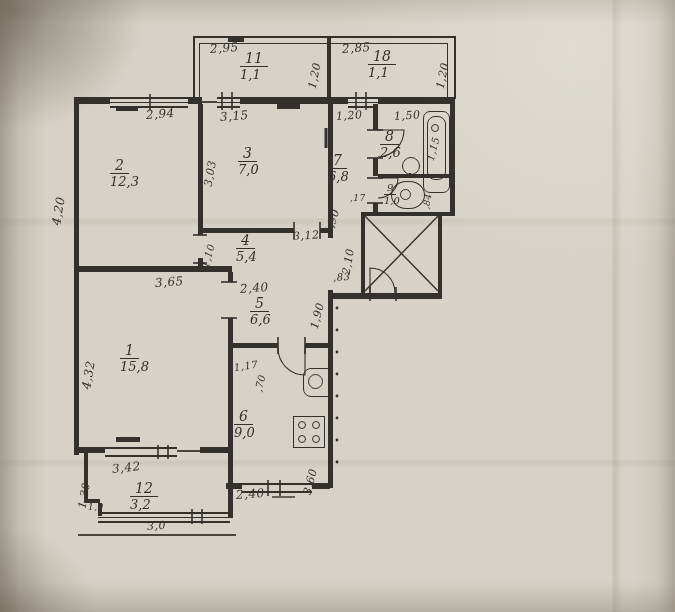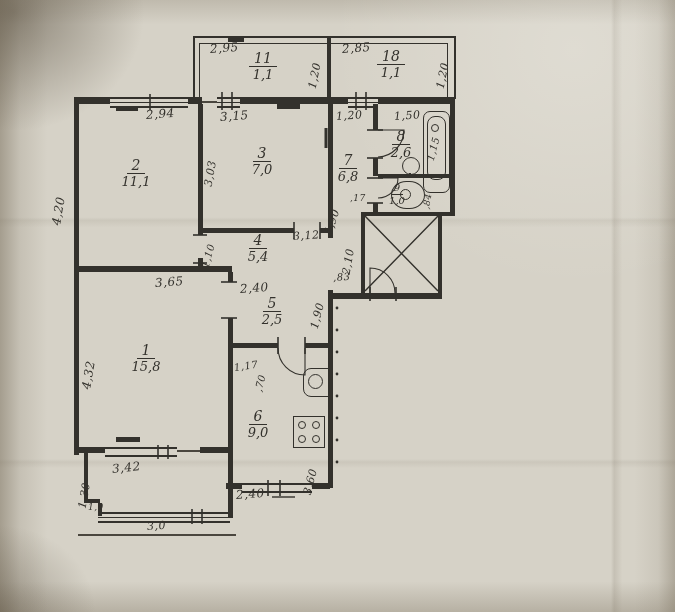--- a/index.html
+++ b/index.html
@@ -22,21 +22,21 @@
   .wall{position:absolute;background:#33312c;}
   .thinline{position:absolute;background:#4a463e;}
   .win{position:absolute;border-top:2px solid #33312c;border-bottom:2px solid #33312c;
        background:linear-gradient(180deg, rgba(0,0,0,0) 42%, #33312c 42%, #33312c 58%, rgba(0,0,0,0) 58%);}
   .balc-out{position:absolute;border:2.5px solid #33312c;border-bottom:none;}
   .balc-in{position:absolute;border:1.2px solid #33312c;border-bottom:none;}
   .fix{position:absolute;border:1.4px solid #33312c;background:transparent;}
   .round{border-radius:50%;}
   .dim{position:absolute;font-style:italic;white-space:nowrap;font-size:12px;
        transform-origin:left center;letter-spacing:0.5px;}
-  .room{position:absolute;text-align:center;font-style:italic;}
+  .room{position:absolute;font-style:italic;}
   .room .num{display:inline-block;border-bottom:1.3px solid #33312c;padding:0 5px;
              font-size:14px;line-height:1.15;}
   .room .area{display:block;font-size:13px;line-height:1.2;}
   .room.small .num{font-size:10px;padding:0 3px;}
   .room.small .area{font-size:10px;}
   svg.overlay{position:absolute;left:0;top:0;}
 </style>
 </head>
 <body>
 
@@ -169,21 +169,21 @@
   <div class="room" style="left:240px;top:48px;width:46px;">
     <span class="num">11</span>
     <span class="area">1,1</span>
   </div>
   <div class="room" style="left:368px;top:46px;width:46px;">
     <span class="num">18</span>
     <span class="area">1,1</span>
   </div>
   <div class="room" style="left:110px;top:155px;width:52px;">
     <span class="num">2</span>
-    <span class="area">11,1</span>
+    <span class="area">12,3</span>
   </div>
   <div class="room" style="left:238px;top:143px;width:48px;">
     <span class="num">3</span>
     <span class="area">7,0</span>
   </div>
   <div class="room" style="left:328px;top:150px;width:40px;">
     <span class="num">7</span>
     <span class="area">6,8</span>
   </div>
   <div class="room" style="left:380px;top:126px;width:42px;">
@@ -193,29 +193,33 @@
   <div class="room small" style="left:384px;top:176px;width:26px;">
     <span class="num">9</span>
     <span class="area">1,0</span>
   </div>
   <div class="room" style="left:236px;top:230px;width:44px;">
     <span class="num">4</span>
     <span class="area">5,4</span>
   </div>
   <div class="room" style="left:250px;top:293px;width:44px;">
     <span class="num">5</span>
-    <span class="area">2,5</span>
+    <span class="area">6,6</span>
   </div>
   <div class="room" style="left:120px;top:340px;width:52px;">
     <span class="num">1</span>
     <span class="area">15,8</span>
   </div>
   <div class="room" style="left:234px;top:406px;width:48px;">
     <span class="num">6</span>
     <span class="area">9,0</span>
+  </div>
+  <div class="room" style="left:130px;top:478px;width:50px;">
+    <span class="num">12</span>
+    <span class="area">3,2</span>
   </div>
 
   <div class="dim" style="left:210px;top:42px;transform:rotate(-4deg);">2,95</div>
   <div class="dim" style="left:312px;top:82px;font-size:11px;transform:rotate(-78deg);">1,20</div>
   <div class="dim" style="left:342px;top:42px;transform:rotate(-4deg);">2,85</div>
   <div class="dim" style="left:440px;top:82px;font-size:11px;transform:rotate(-78deg);">1,20</div>
   <div class="dim" style="left:146px;top:108px;transform:rotate(-4deg);">2,94</div>
   <div class="dim" style="left:220px;top:110px;transform:rotate(-4deg);">3,15</div>
   <div class="dim" style="left:336px;top:110px;font-size:11px;transform:rotate(-4deg);">1,20</div>
   <div class="dim" style="left:394px;top:110px;font-size:11px;transform:rotate(-4deg);">1,50</div>

